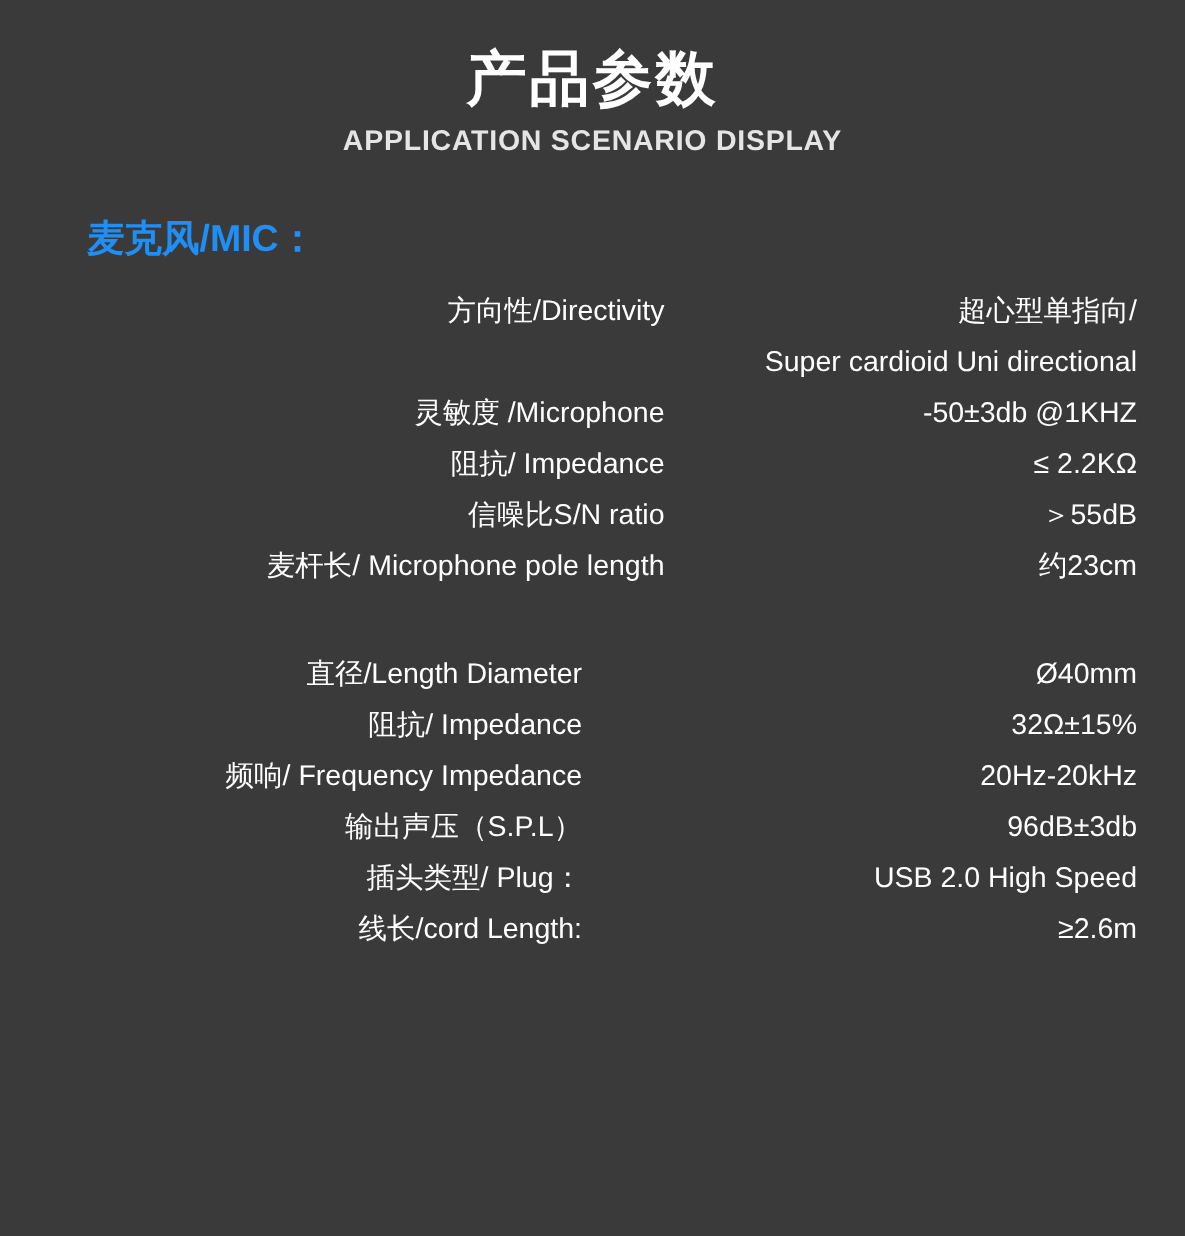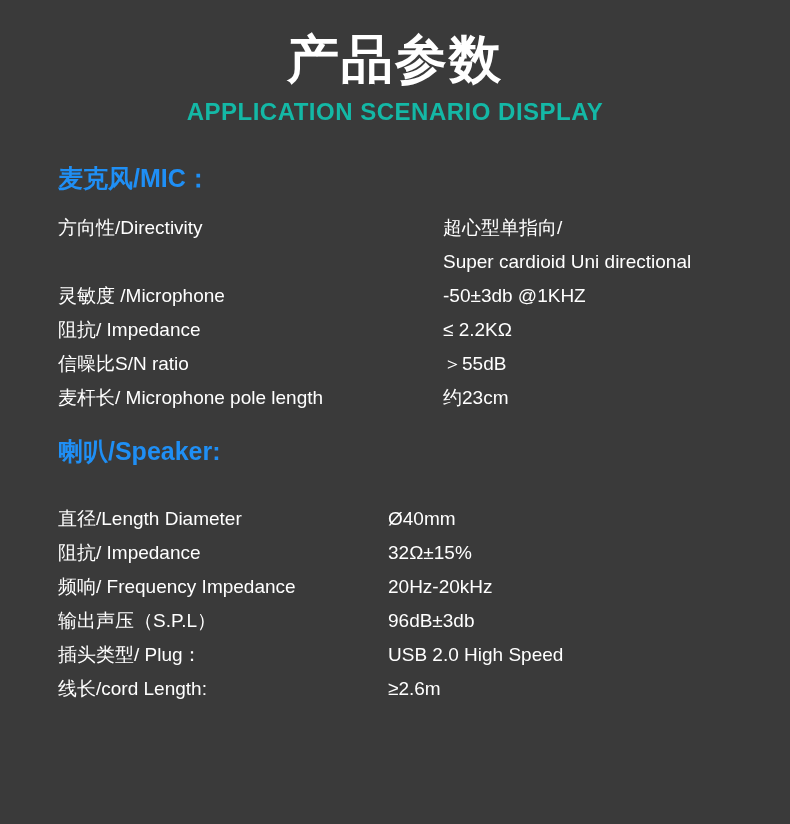--- a/index.html
+++ b/index.html
@@ -20,47 +20,48 @@
     height: 824px;
     box-sizing: border-box;
   }
   .header {
     text-align: center;
     padding-top: 30px;
   }
   .title-cn {
     font-family: "Liberation Sans", sans-serif;
     font-weight: bold;
-    font-size: 52px;
+    font-size: 40px;
     letter-spacing: 2px;
     line-height: 1.15;
     color: #ffffff;
   }
   .title-en {
     font-family: "Liberation Sans", sans-serif;
     font-weight: bold;
-    font-size: 24px;
+    font-size: 19px;
     letter-spacing: 0.5px;
     margin-top: 8px;
-    color: #14b8a6;
+    color: #e5e5e5;
   }
   .section {
     margin-top: 34px;
     padding-left: 58px;
   }
   .section-title {
     color: #1f8ff5;
     font-size: 25px;
     font-weight: bold;
     margin-bottom: 16px;
     margin-top: 18px;
   }
   .spec-table {
     border-collapse: collapse;
     width: 700px;
+    text-align: right;
   }
   .spec-table td {
     font-size: 19px;
     color: #ffffff;
     vertical-align: top;
     padding: 0;
     line-height: 34px;
     font-weight: normal;
   }
   .mic-table td.label { width: 385px; }
@@ -110,21 +111,20 @@
       </tr>
       <tr>
         <td class="label">麦杆长/ Microphone pole length</td>
         <td class="value">约23cm</td>
       </tr>
     </tbody>
       </table>
   </div>
 
   <div class="section section-spk">
-    <div class="section-title">喇叭/Speaker:</div>
     <div class="spk-gap"></div>
     <table class="spec-table spk-table">
       <tbody>
           <tr>
         <td class="label">直径/Length Diameter</td>
         <td class="value">Ø40mm</td>
       </tr>
       <tr>
         <td class="label">阻抗/ Impedance</td>
         <td class="value">32Ω±15%</td>

